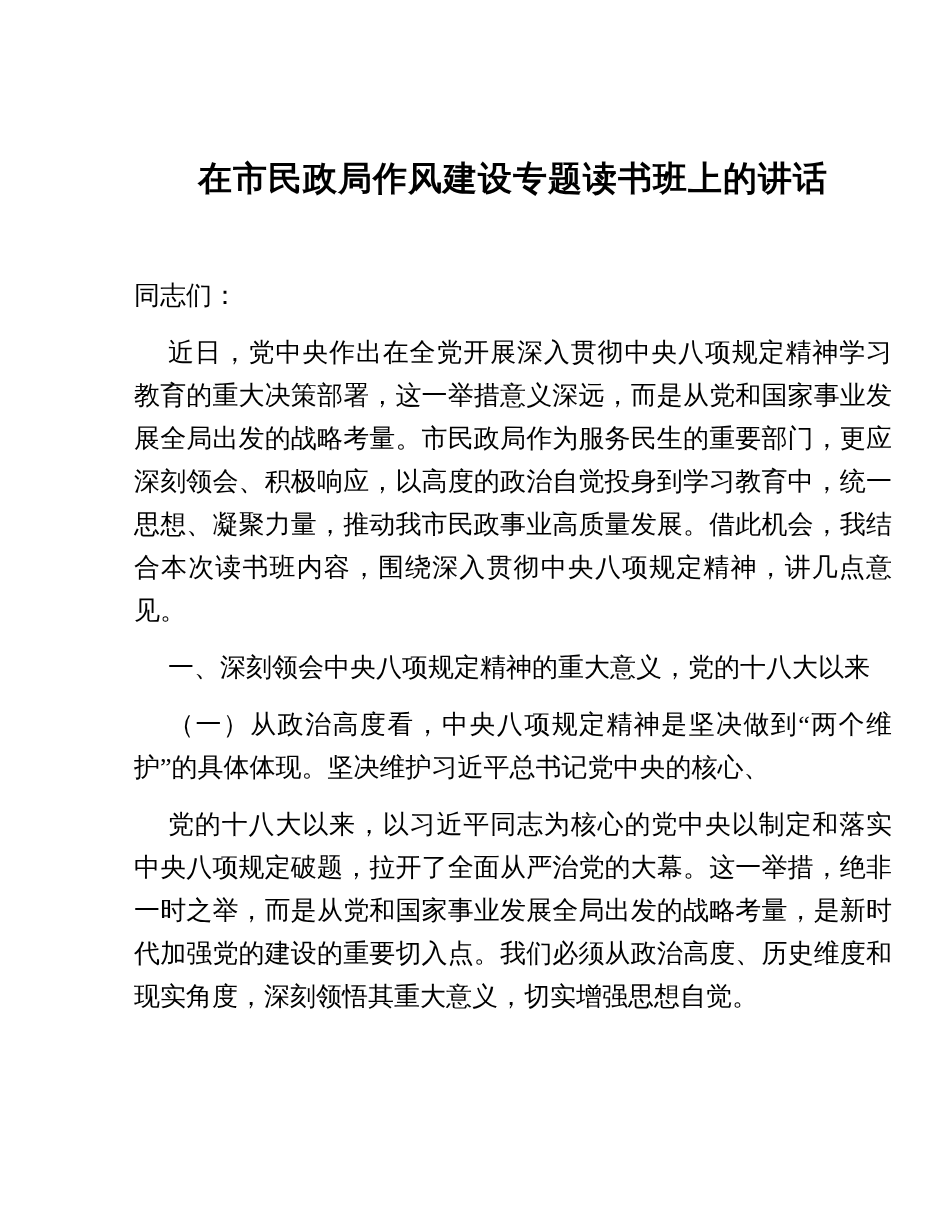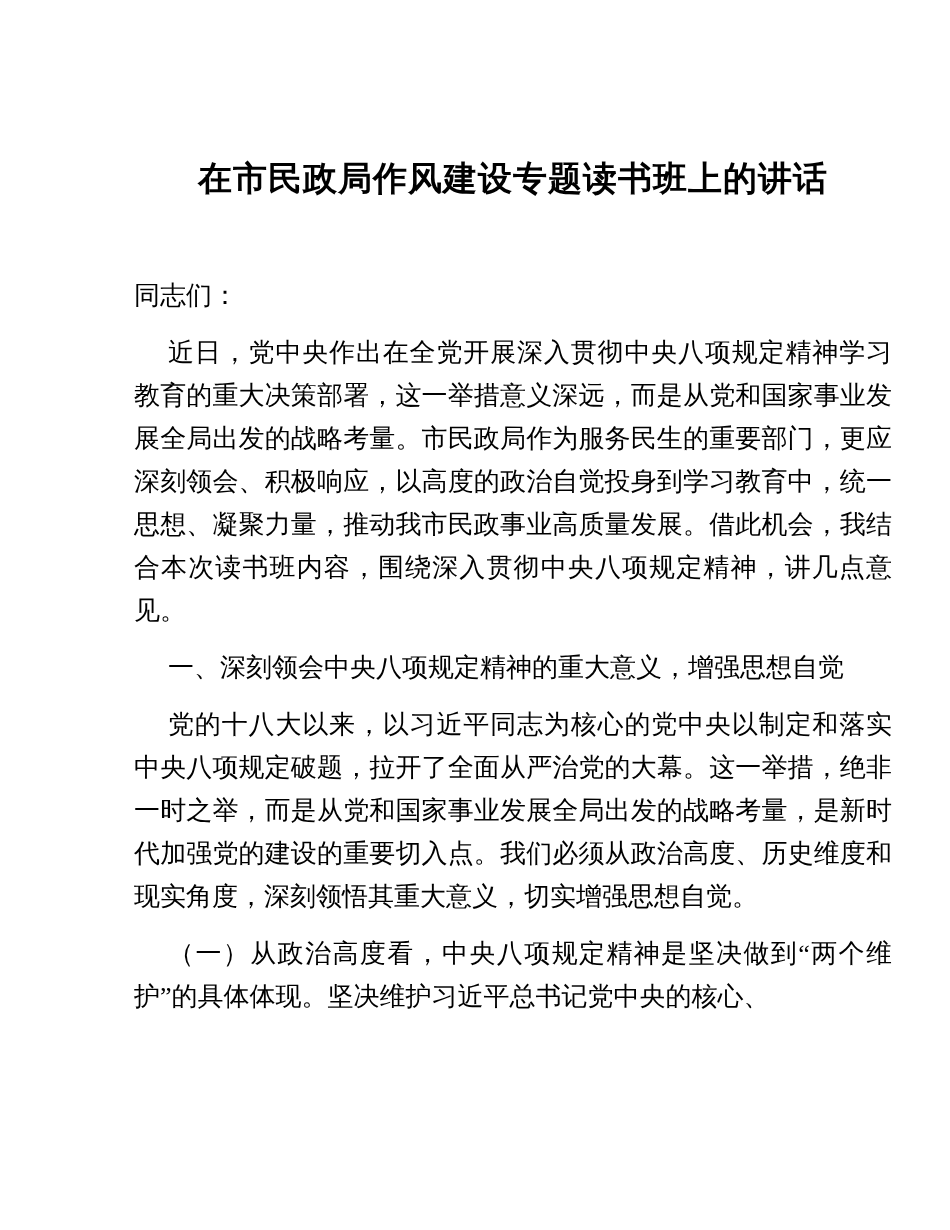--- a/index.html
+++ b/index.html
@@ -43,18 +43,18 @@
 </head>
 <body>
 
 <div class="page">
   <h1 class="doc-title"><span>在市民政局作风建设专题读书班上的讲话</span></h1>
 
   <p class="para">同志们：</p>
 
   <p class="para indent">近日，党中央作出在全党开展深入贯彻中央八项规定精神学习教育的重大决策部署，这一举措意义深远，而是从党和国家事业发展全局出发的战略考量。市民政局作为服务民生的重要部门，更应深刻领会、积极响应，以高度的政治自觉投身到学习教育中，统一思想、凝聚力量，推动我市民政事业高质量发展。借此机会，我结合本次读书班内容，围绕深入贯彻中央八项规定精神，讲几点意见。</p>
 
-  <p class="para indent">一、深刻领会中央八项规定精神的重大意义，增强思想自觉</p>
+  <p class="para indent">一、深刻领会中央八项规定精神的重大意义，党的十八大以来</p>
+
+  <p class="para indent">（一）从政治高度看，中央八项规定精神是坚决做到“两个维护”的具体体现。坚决维护习近平总书记党中央的核心、</p>
 
   <p class="para indent">党的十八大以来，以习近平同志为核心的党中央以制定和落实中央八项规定破题，拉开了全面从严治党的大幕。这一举措，绝非一时之举，而是从党和国家事业发展全局出发的战略考量，是新时代加强党的建设的重要切入点。我们必须从政治高度、历史维度和现实角度，深刻领悟其重大意义，切实增强思想自觉。</p>
-
-  <p class="para indent">（一）从政治高度看，中央八项规定精神是坚决做到“两个维护”的具体体现。坚决维护习近平总书记党中央的核心、</p>
 </div>
 
 </body></html>

